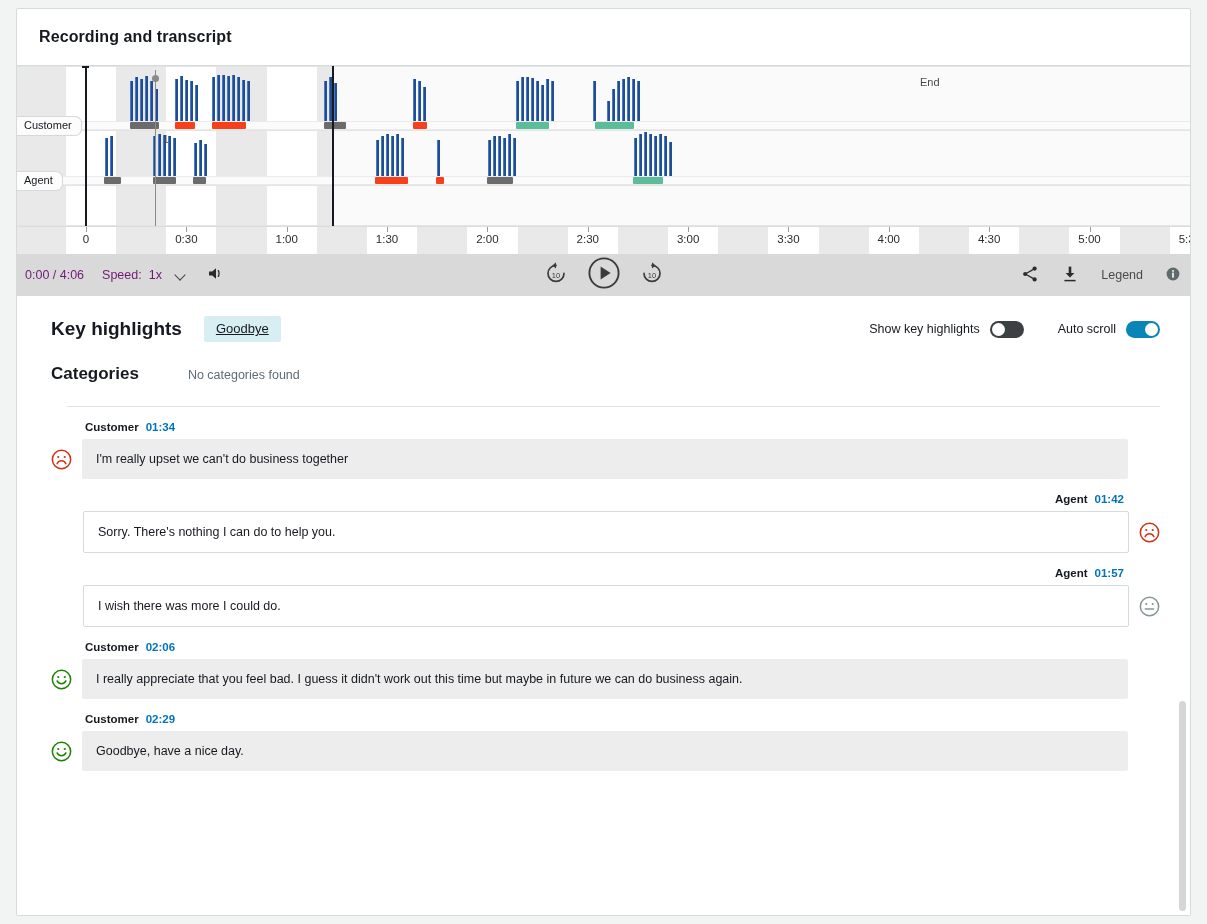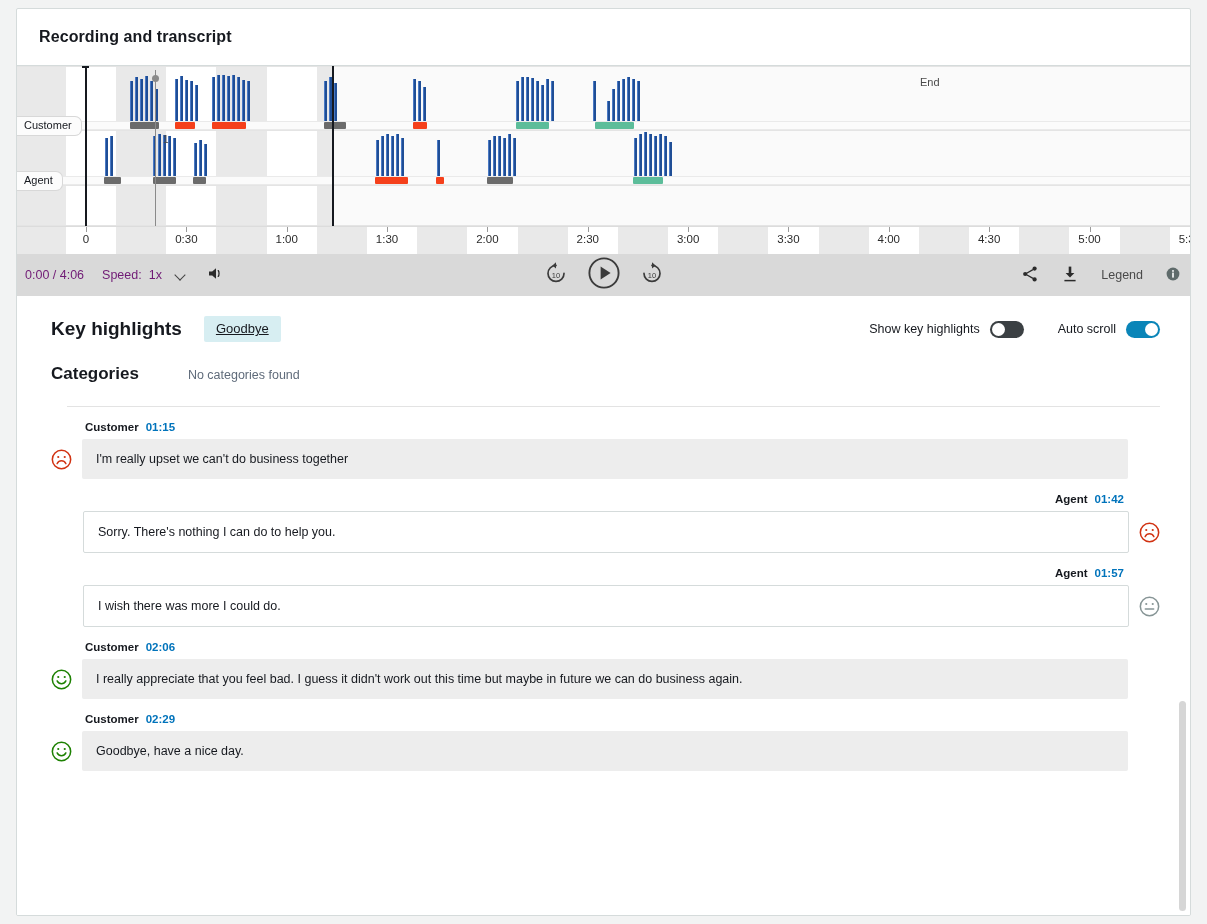--- a/index.html
+++ b/index.html
@@ -517,21 +517,21 @@
       <div class="cat-row">
         <div class="cat-title">Categories</div>
         <div class="cat-none">No categories found</div>
       </div>
 
       <div class="divider"></div>
 
       <div class="transcript" id="transcript">
           <div class="msg left">
             <div class="msg-meta">
-      <span>Customer</span><span class="time">01:15</span></div>
+      <span>Customer</span><span class="time">01:34</span></div>
             <div class="msg-line">
               <svg class="face" viewBox="0 0 22 22">
       <circle cx="11" cy="11" r="9.6" stroke="#d13212" stroke-width="1.6" fill="none"></circle>
       <circle cx="7.6" cy="8.4" r="1.15" fill="#d13212"></circle>
       <circle cx="14.4" cy="8.4" r="1.15" fill="#d13212"></circle>
       <path d="M6.4 15.4c1-1.9 3-3 4.6-3s3.6 1.1 4.6 3" stroke="#d13212" stroke-width="1.5" fill="none" stroke-linecap="round"></path>
     </svg>
               <div class="bubble">I'm really upset we can't do business together</div>
             </div>
           </div>

